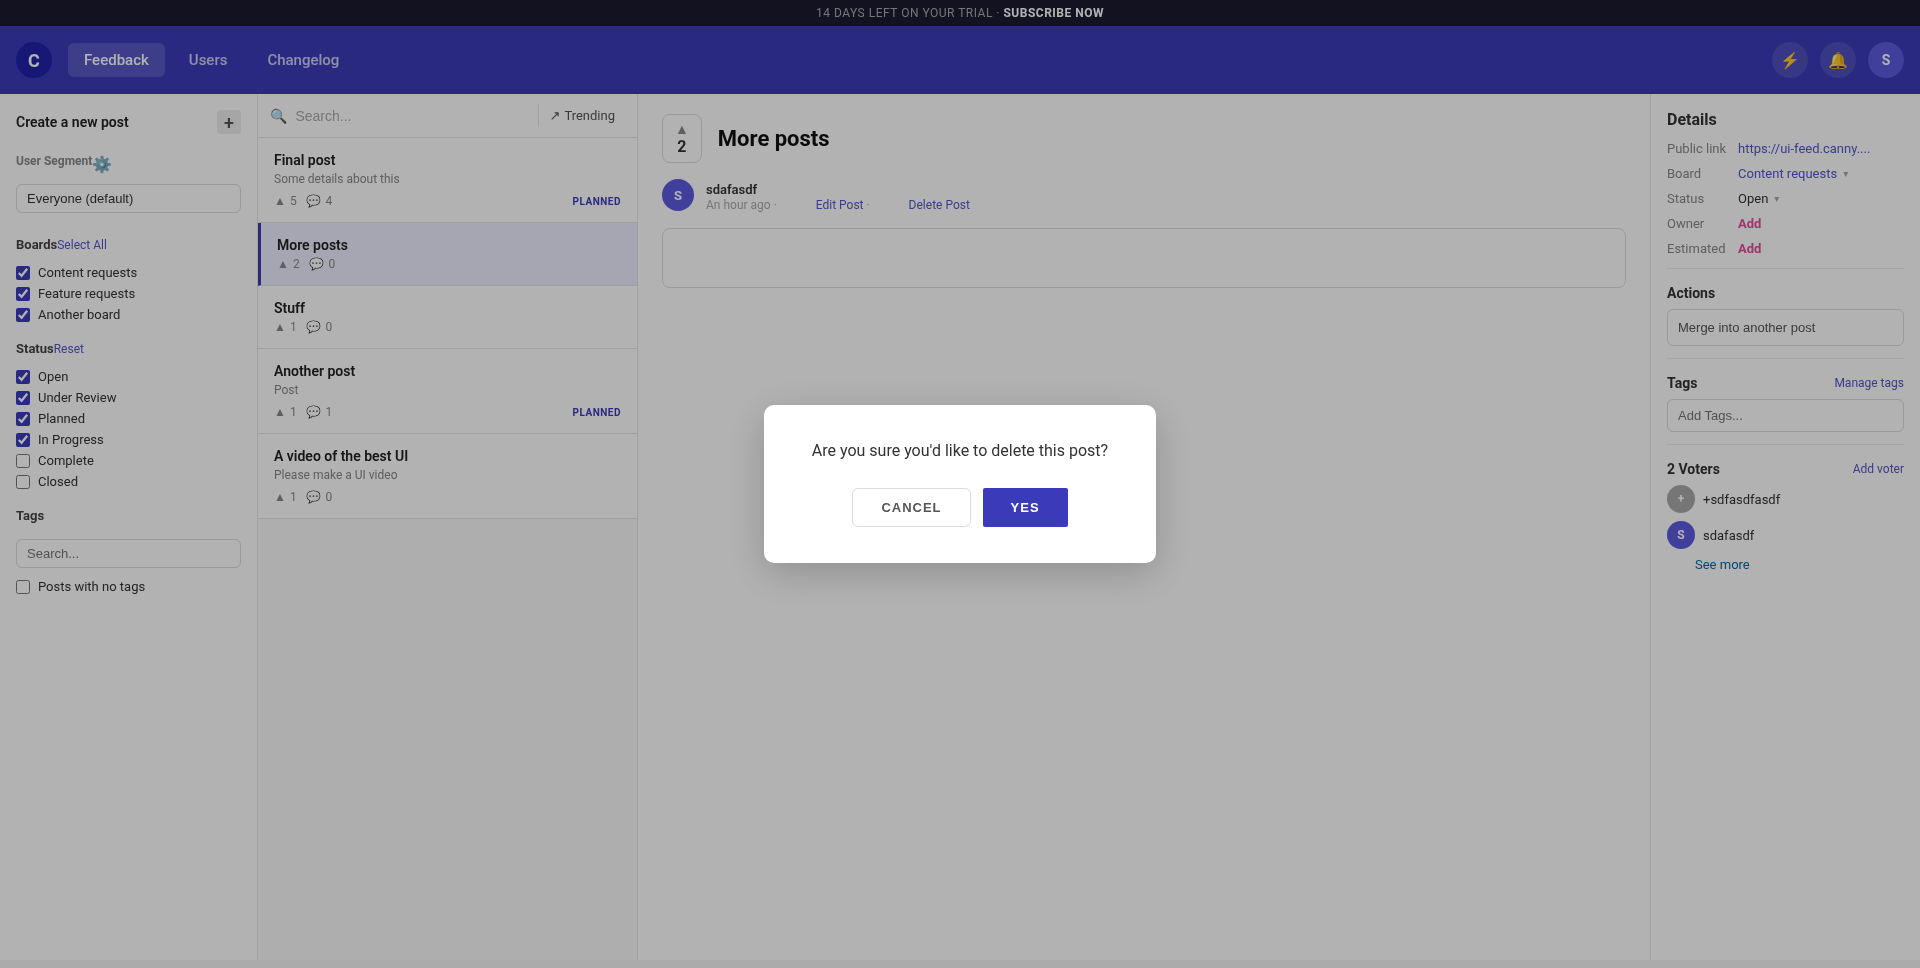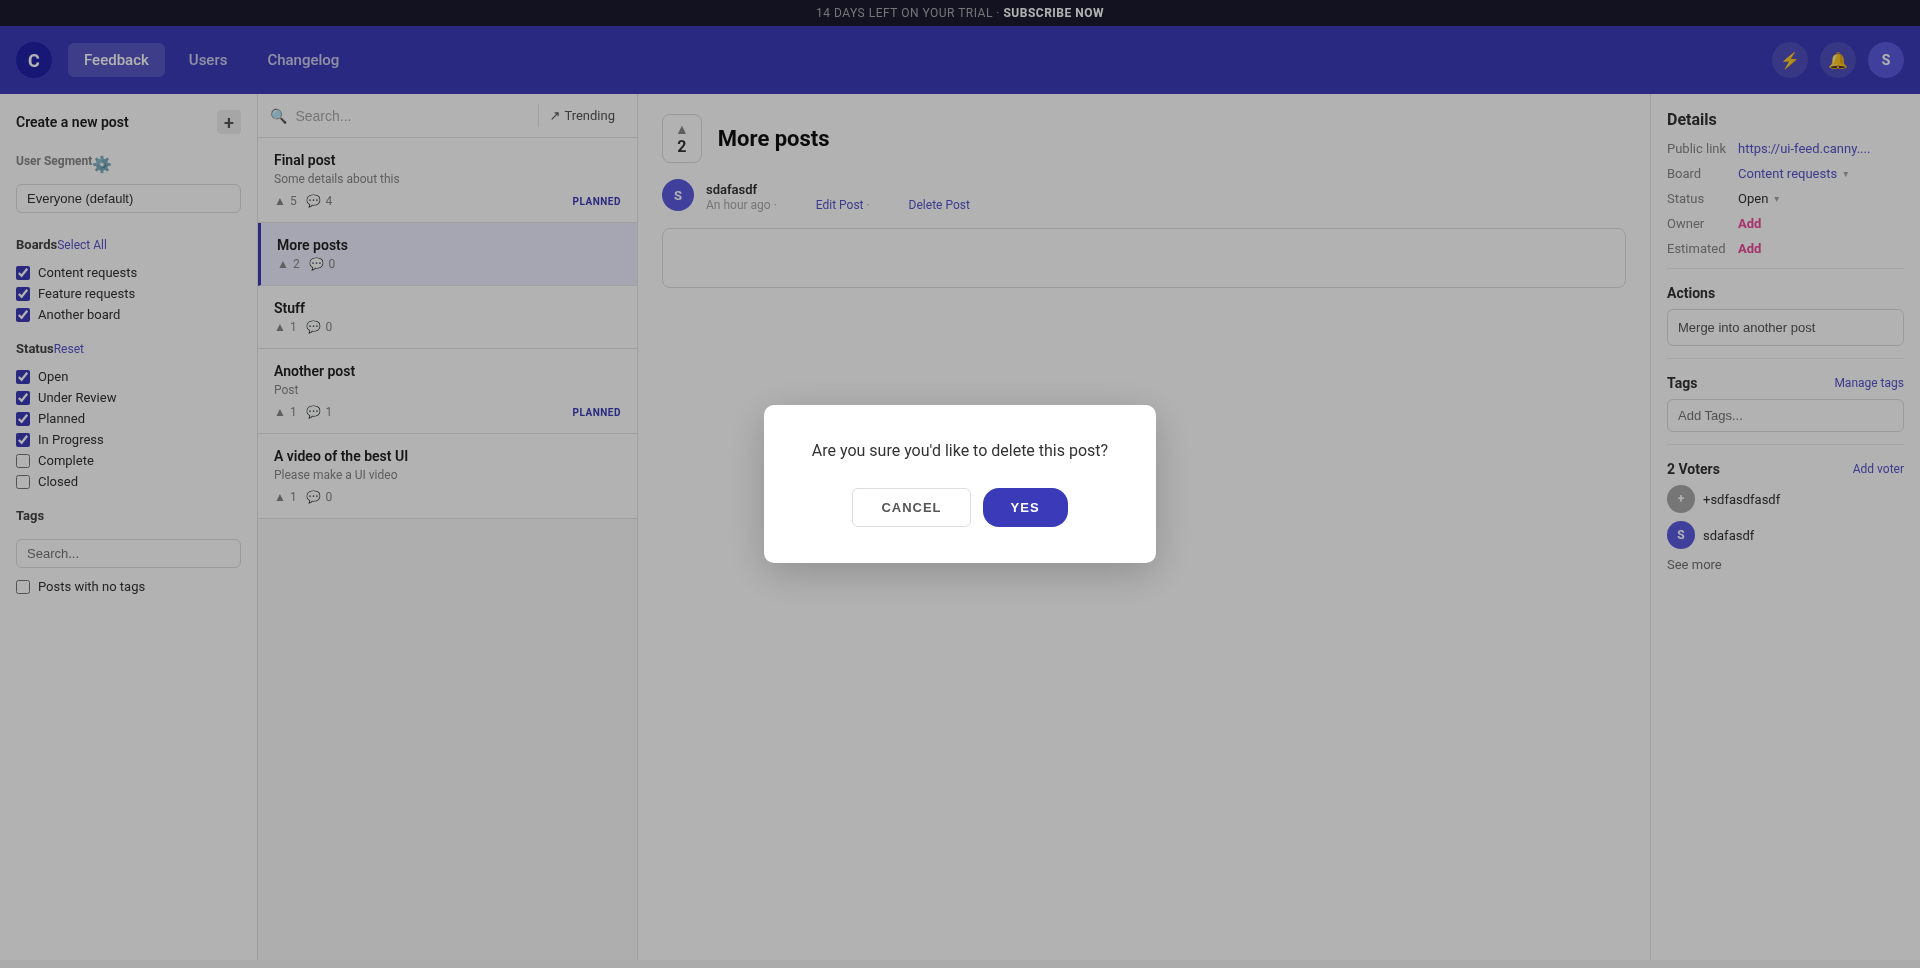--- a/index.html
+++ b/index.html
@@ -384,21 +384,21 @@
     .voter-avatar {
       width: 28px; height: 28px;
       border-radius: 50%;
       display: flex; align-items: center; justify-content: center;
       font-weight: bold; font-size: 12px; color: white;
     }
     .voter-avatar.gray { background: #aaa; }
     .voter-avatar.purple { background: #5c5ce0; }
     .voter-name { color: #333; }
 
-    .see-more { font-size: 13px; color: #737373; cursor: pointer; margin-top: 4px; }
+    .see-more { font-size: 13px; color: #0369a1; cursor: pointer; margin-top: 4px; margin-left: 28px; }
 
     
     .modal-overlay {
       position: fixed;
       top: 0; left: 0; right: 0; bottom: 0;
       background: rgba(0,0,0,0.3);
       display: flex;
       align-items: center;
       justify-content: center;
       z-index: 1000;
@@ -428,21 +428,21 @@
       background: #fff;
       font-size: 13px;
       font-weight: 700;
       letter-spacing: 1px;
       cursor: pointer;
       color: #555;
     }
     .modal-yes {
       padding: 12px 28px;
       border: none;
-      border-radius: 16px;
+      border-radius: 2px;
       background: #3b3bba;
       font-size: 13px;
       font-weight: 700;
       letter-spacing: 1px;
       cursor: pointer;
       color: #fff;
     }
 
     .divider { border: none; border-top: 1px solid #eee; margin: 12px 0; }
   </style>

